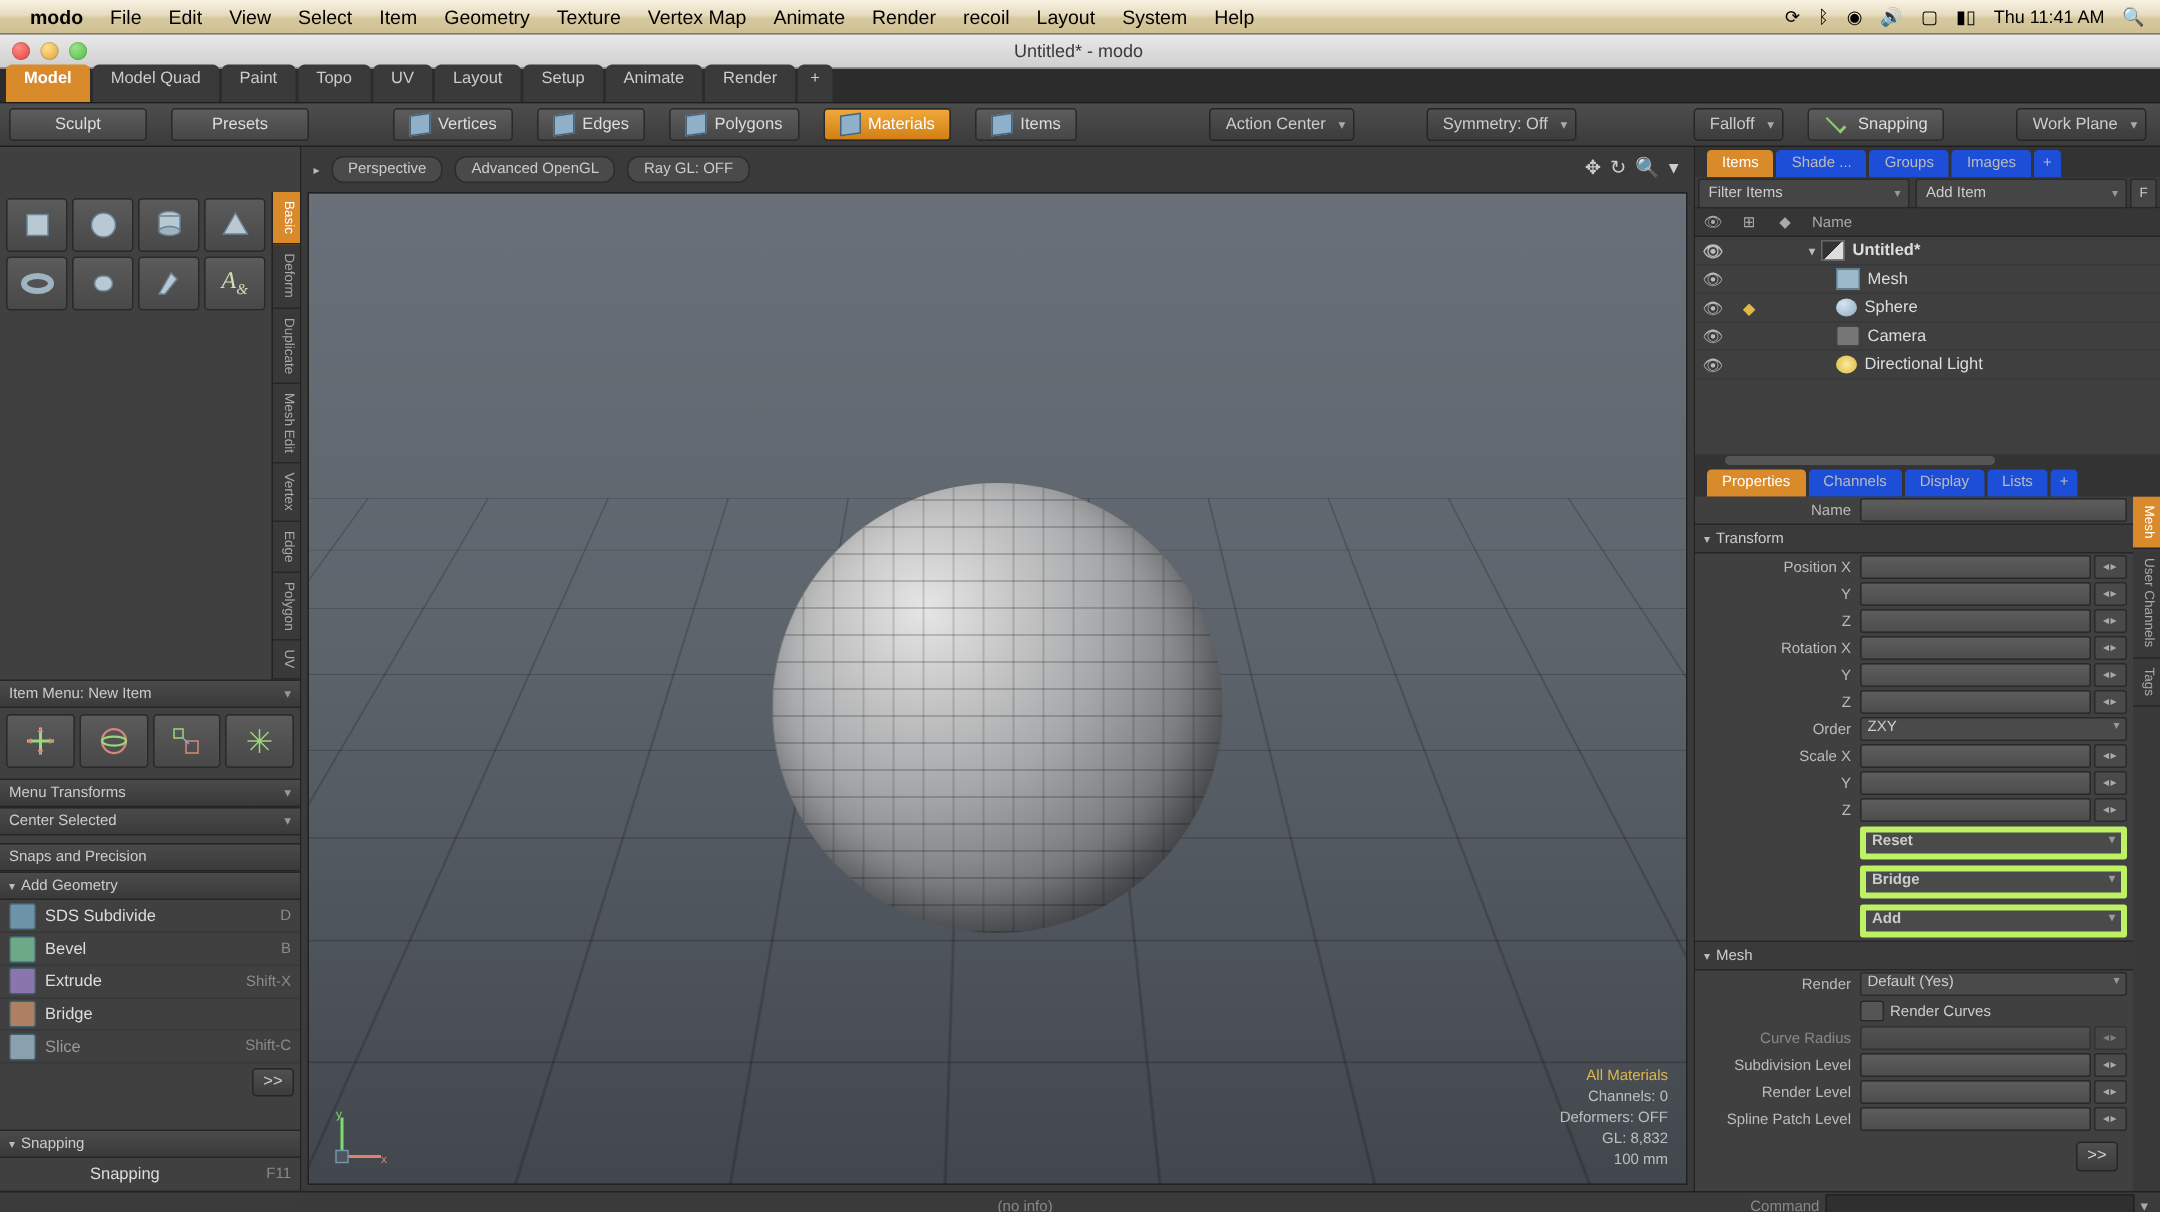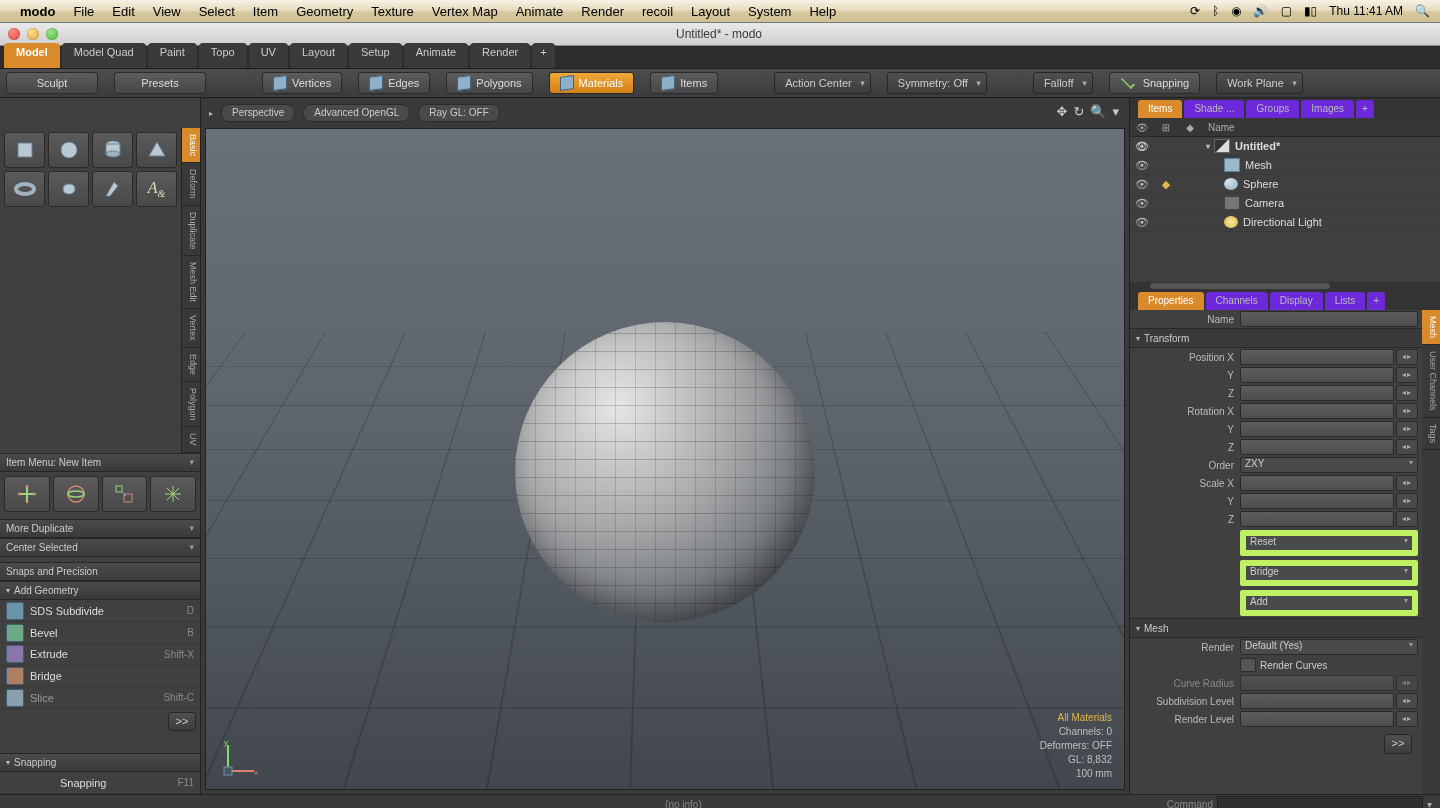--- a/index.html
+++ b/index.html
@@ -21,21 +21,21 @@
   
   .tabs-row{height:22px;background:#2c2c2c;display:flex;align-items:flex-end;padding:0 4px;border-bottom:1px solid #1c1c1c;}
   .mode-tab{height:25px;line-height:19px;padding:0 12px;border-radius:4px 4px 0 0;color:#ccc;font-size:11px;background:#3a3a3a;margin-right:2px;cursor:pointer;}
   .mode-tab.active{background:#d98a2b;color:#fff;font-weight:bold;}
   .mode-tab.plus{padding:0 8px;}
   
   .toolbar2{height:28px;background:linear-gradient(#4d4d4d,#3b3b3b);display:flex;align-items:center;padding:0 6px;border-bottom:1px solid #1f1f1f;gap:16px;}
   .tb-btn{height:20px;line-height:20px;background:linear-gradient(#5d5d5d,#464646);border:1px solid #2a2a2a;border-radius:3px;padding:0 10px;font-size:11px;color:#ddd;display:flex;align-items:center;gap:5px;cursor:pointer;}
   .tb-btn .cube{width:12px;height:12px;background:#8fb0c9;border:1px solid #486378;transform:skewY(-8deg);}
   .tb-btn.active{background:linear-gradient(#f0a83b,#d17f15);color:#fff;}
-  .tb-drop{height:20px;line-height:20px;background:linear-gradient(#4f4f4f,#3c3c3c);border:1px solid #262626;border-radius:3px;padding:0 18px 0 10px;position:relative;color:#ccc;cursor:pointer;}
+  .tb-drop{height:20px;line-height:20px;background:linear-gradient(#4f4f4f,#3c3c3c);border:1px solid #262626;border-radius:3px;padding:0 18px 0 10px;position:relative;color:#ccc;cursor:pointer;margin-left:32px;}
   .tb-drop::after{content:"▾";position:absolute;right:5px;color:#aaa;font-size:9px;}
   .tb-btn.wide{min-width:70px;justify-content:center;}
   .tb-gap{width:14px;}
   .tb-biggap{width:24px;}
   .snap-ico{width:14px;height:14px;position:relative;margin-right:4px;}
   .snap-ico::before{content:"";position:absolute;width:6px;height:12px;border-left:2px solid #8fc96d;border-bottom:2px solid #8fc96d;transform:rotate(-45deg) scaleX(.7);left:4px;top:-1px;}
   
   .main{display:flex;height:calc(808px - 22px - 22px - 22px - 28px - 18px);}
   .status-footer{height:18px;background:#3b3b3b;border-top:1px solid #222;display:flex;align-items:center;color:#888;font-size:10px;}
   .status-footer .center{flex:1;text-align:center;}
@@ -92,21 +92,21 @@
       repeating-linear-gradient(90deg,rgba(0,0,0,.14) 0 1px,transparent 1px 20px);
   }
   .vp-overlay{position:absolute;right:12px;bottom:8px;text-align:right;font-size:10px;line-height:14px;}
   .vp-overlay .o1{color:#e0b84a;}
   .vp-overlay .o2{color:#bfbfbf;}
   .vp-gizmo{position:absolute;left:12px;bottom:10px;width:42px;height:42px;}
   .vp-gizmo svg{width:42px;height:42px;}
   
   .right{width:310px;background:#404040;border-left:1px solid #222;display:flex;flex-direction:column;}
   .panel-tabs{height:20px;display:flex;background:#333;align-items:flex-end;}
-  .ptab{height:18px;line-height:18px;padding:0 10px;border-radius:3px 3px 0 0;color:#bbb;font-size:10px;background:#6d28d9;margin-left:2px;cursor:pointer;}
+  .ptab{height:18px;line-height:18px;padding:0 10px;border-radius:3px 3px 0 0;color:#bbb;font-size:10px;background:#1d4ed8;margin-left:2px;cursor:pointer;}
   .ptab.active{background:#d98a2b;color:#fff;}
   .ptab.plus{padding:0 6px;}
   .filter-row{height:20px;display:flex;background:#3a3a3a;border-bottom:1px solid #262626;}
   .filter-row .fd{flex:1;height:18px;line-height:18px;background:#454545;border:1px solid #2a2a2a;margin:1px 2px;padding:0 6px;font-size:10px;color:#ccc;position:relative;border-radius:2px;}
   .filter-row .fd::after{content:"▾";position:absolute;right:5px;color:#999;font-size:8px;}
   .filter-row .sq{width:16px;height:18px;margin:1px 2px 1px 0;background:#454545;border:1px solid #2a2a2a;border-radius:2px;text-align:center;line-height:16px;font-size:9px;color:#ccc;}
   .items-header{height:18px;display:flex;background:#363636;border-bottom:1px solid #262626;font-size:10px;color:#aaa;align-items:center;}
   .items-header .col-eye{width:24px;text-align:center;}
   .items-header .col-ic{width:24px;text-align:center;}
   .items-header .col-col{width:24px;text-align:center;}
@@ -132,21 +132,21 @@
   .prop-row .lbl.dim{color:#888;}
   .prop-row .val{flex:1;height:14px;background:linear-gradient(#5d5d5d,#4d4d4d);border:1px solid #2a2a2a;border-radius:2px;font-size:10px;color:#ccc;padding:0 4px;position:relative;}
   .prop-row .spin{width:20px;height:14px;margin-left:2px;background:#4a4a4a;border:1px solid #2a2a2a;border-radius:2px;display:flex;flex-direction:row;}
   .prop-row .spin::before{content:"◂▸";font-size:8px;color:#aaa;width:100%;text-align:center;line-height:13px;letter-spacing:1px;}
   .prop-row .chk{width:14px;height:12px;background:#555;border:1px solid #2a2a2a;border-radius:2px;margin-right:4px;}
   .prop-row .dropv{flex:1;height:14px;background:#4a4a4a;border:1px solid #2a2a2a;border-radius:2px;font-size:10px;color:#ccc;padding:0 4px;position:relative;}
   .prop-row .dropv::after{content:"▾";position:absolute;right:4px;color:#999;font-size:8px;}
   .group-head{height:18px;background:#3a3a3a;border-top:1px solid #272727;border-bottom:1px solid #272727;display:flex;align-items:center;padding:0 6px;font-size:10px;color:#ccc;}
   .group-head .tw{margin-right:4px;font-size:8px;color:#bbb;}
   .btn-row{display:flex;padding:2px 4px 2px 110px;}
-  .btn-row .dropv{flex:1;height:14px;background:#4a4a4a;border:6px solid #bef264;border-radius:2px;font-size:10px;color:#ccc;padding:0 4px;position:relative;}
+  .btn-row .dropv{flex:1;height:14px;background:#4a4a4a;border:4px solid #bef264;border-radius:2px;font-size:10px;color:#ccc;padding:0 4px;position:relative;font-weight:bold;}
   .btn-row .dropv::after{content:"▾";position:absolute;right:4px;color:#999;font-size:8px;}
   .right .arrow-btn{align-self:flex-end;}
   
   .ic.scene{background:linear-gradient(135deg,#333 49%,#ddd 51%);border:1px solid #666;}
   .ic.mesh{background:#9cb9cc;border:1px solid #5e7e92;}
   .ic.sphere{background:radial-gradient(circle at 35% 30%,#d7e5ef,#8aaac0);border-radius:50%;}
   .ic.cam{background:#777;border:1px solid #444;border-radius:2px;}
   .ic.light{background:radial-gradient(circle,#ffe89a,#d7b846);border-radius:50%;}
 </style>
 </head>
@@ -324,21 +324,21 @@
             <rect x="12" y="12" width="8" height="8" fill="none" stroke="#d6897a"></rect>
             <path d="M10 10l4 4" stroke="#8aa6d6"></path>
           </svg>
         </div>
       <div class="prim-cell">
           <svg viewBox="0 0 24 24">
             <path d="M12 4v16M4 12h16M6 6l12 12M18 6L6 18" stroke="#9cd67a"></path>
           </svg>
         </div>
     </div>
-    <div class="section-bar drop">More Duplicate</div>
+    <div class="section-bar drop">Menu Transforms</div>
     <div class="section-bar drop">Center Selected</div>
     <div style="height:6px"></div>
     <div class="section-bar">Snaps and Precision</div>
     <div class="section-bar">
         <span class="tw">▾</span>
         <span>Add Geometry</span>
       </div>
     <div class="list-row">
         <span class="ico"></span>
         <span>SDS Subdivide</span>
@@ -415,20 +415,25 @@
   <div class="right">
 
     <div class="panel-tabs">
       <div style="width:6px"></div>
       <div class="ptab active">Items</div>
       <div class="ptab">Shade ...</div>
       <div class="ptab">Groups</div>
       <div class="ptab">Images</div>
       <div class="ptab plus">+</div>
     </div>
+    <div class="filter-row">
+      <div class="fd">Filter Items</div>
+      <div class="fd">Add Item</div>
+      <div class="sq">F</div>
+    </div>
     <div class="items-header">
       <div class="col-eye">👁</div>
       <div class="col-ic">⊞</div>
       <div class="col-col">◆</div>
       <div class="col-name">Name</div>
     </div>
     <div class="items-list">
       <div class="item-row bold">
         <div class="col-eye">👁</div>
           <div class="col-ic"></div>
@@ -582,20 +587,25 @@
         <div class="prop-row">
             <div class="lbl">Subdivision Level</div>
             <div class="val"></div>
             <div class="spin"></div>
           </div>
         <div class="prop-row">
             <div class="lbl">Render Level</div>
             <div class="val"></div>
             <div class="spin"></div>
           </div>
+        <div class="prop-row">
+            <div class="lbl">Spline Patch Level</div>
+            <div class="val"></div>
+            <div class="spin"></div>
+          </div>
         <div style="display:flex;justify-content:flex-end;padding:3px 6px;">
             <div class="arrow-btn">&gt;&gt;</div>
           </div>
       </div>
       <div class="prop-side-tabs">
         <div class="vtab active">Mesh</div>
         <div class="vtab">User Channels</div>
         <div class="vtab">Tags</div>
       </div>
     </div>

